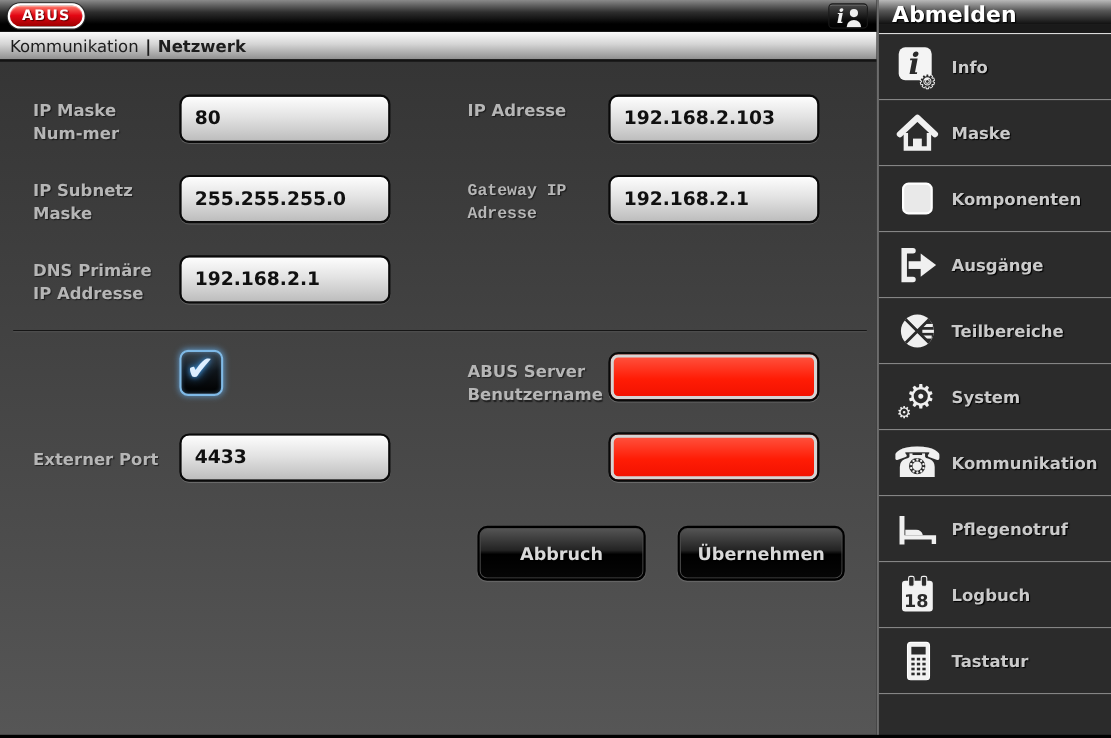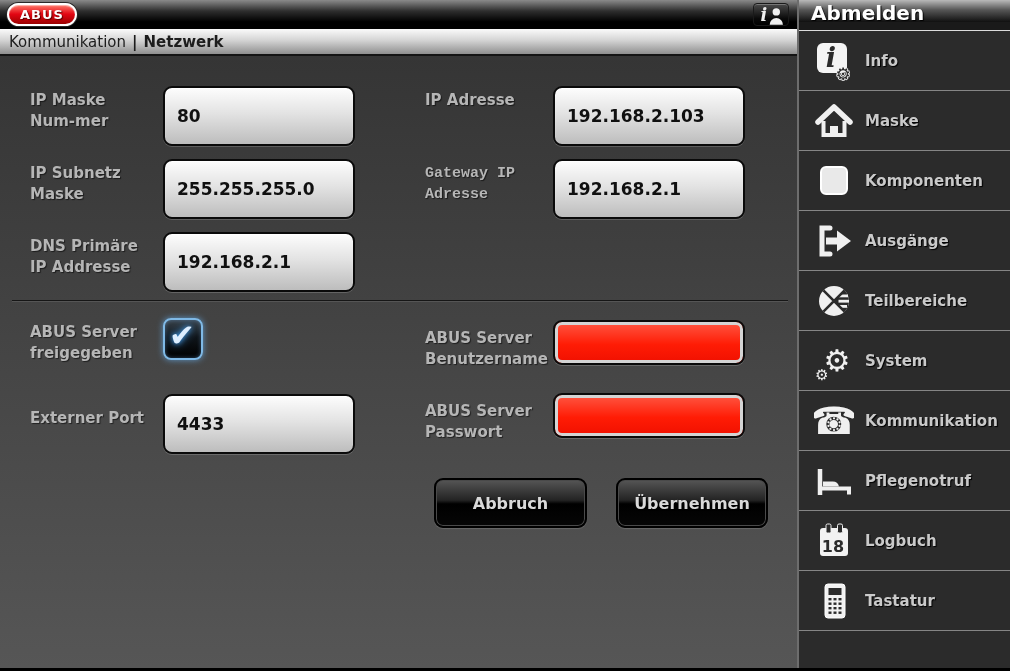--- a/index.html
+++ b/index.html
@@ -29,21 +29,21 @@
           border-bottom:2px solid #141414;
           display:flex; align-items:center; padding-left:9px; gap:6px;
           font-size:15px; color:#1d1d1d; }
   .breadcrumb .bold { font-weight:bold; }
 
   
   .main { position:absolute; left:0; top:56px; width:797px; height:612px;
           background:linear-gradient(180deg,#353535 0%,#424242 40%,#565656 100%); }
   .flabel { position:absolute; width:120px; font-size:15px; font-weight:bold;
           color:#b6b6b6; line-height:21px; text-shadow:1px 1px 1px rgba(0,0,0,.55); }
-  .field { position:absolute; width:192px; height:60px;
+  .field { position:absolute; width:192px; height:44px;
           border:2px solid #0a0a0a; border-radius:9px;
           background:linear-gradient(180deg,#fdfdfd 0%,#e3e3e3 45%,#bdbdbd 100%);
           box-shadow:0 1px 0 rgba(255,255,255,.18), inset 0 1px 1px #fff;
           font-family:"DejaVu Sans","Liberation Sans",sans-serif;
           font-size:17px; font-weight:bold; color:#101010; padding:0 12px; }
   .field.error { background:linear-gradient(180deg,#ff5743 0%,#ff1c05 55%,#f01000 100%);
           box-shadow:inset 0 0 0 3px #d4d4d4, 0 1px 0 rgba(255,255,255,.18); height:45px; }
   .hsep { position:absolute; left:12px; width:776px; height:0;
           border-top:1px solid #161616; border-bottom:1px solid rgba(255,255,255,.10); }
   .checkbox { position:absolute; width:40px; height:42px; border-radius:8px; cursor:pointer;
@@ -106,32 +106,30 @@
     <input class="field" style="left: 163px; top: 103px;" value="255.255.255.0">
 
     <div class="flabel" style="left:425px; top:107px;font-family:Liberation Mono, monospace;">Gateway IP Adresse</div>
     <input class="field" style="left: 553px; top: 103px;" value="192.168.2.1">
 
     <div class="flabel" style="left:30px; top:180px;">DNS Primäre IP Addresse</div>
     <input class="field" style="left: 163px; top: 176px;" value="192.168.2.1">
 
     <div class="hsep" style="top:244px;"></div>
 
-    <div class="flabel" style="left:30px; top:266px;">ABUS Server freigegeben</div>
     <div class="checkbox" style="left:163px; top:262px;">
       <span class="mark">✔</span>
     </div>
 
     <div class="flabel" style="left:425px; top:272px;">ABUS Server Benutzername</div>
     <input class="field error" style="left: 553px; top: 264px;" value="">
 
     <div class="flabel" style="left:30px; top:352px;">Externer Port</div>
     <input class="field" style="left: 163px; top: 338px;" value="4433">
 
-    <div class="flabel" style="left:425px; top:345px;">ABUS Server Passwort</div>
     <input class="field error" style="left: 553px; top: 337px;" value="">
 
     <button class="btn" style="left:434px; top:422px;">Abbruch</button>
     <button class="btn" style="left:616px; top:422px; width:152px;">Übernehmen</button>
   </div>
 
   <div class="sidebar">
     <div class="logout">Abmelden</div>
     <div class="logout-gap"></div>
 

